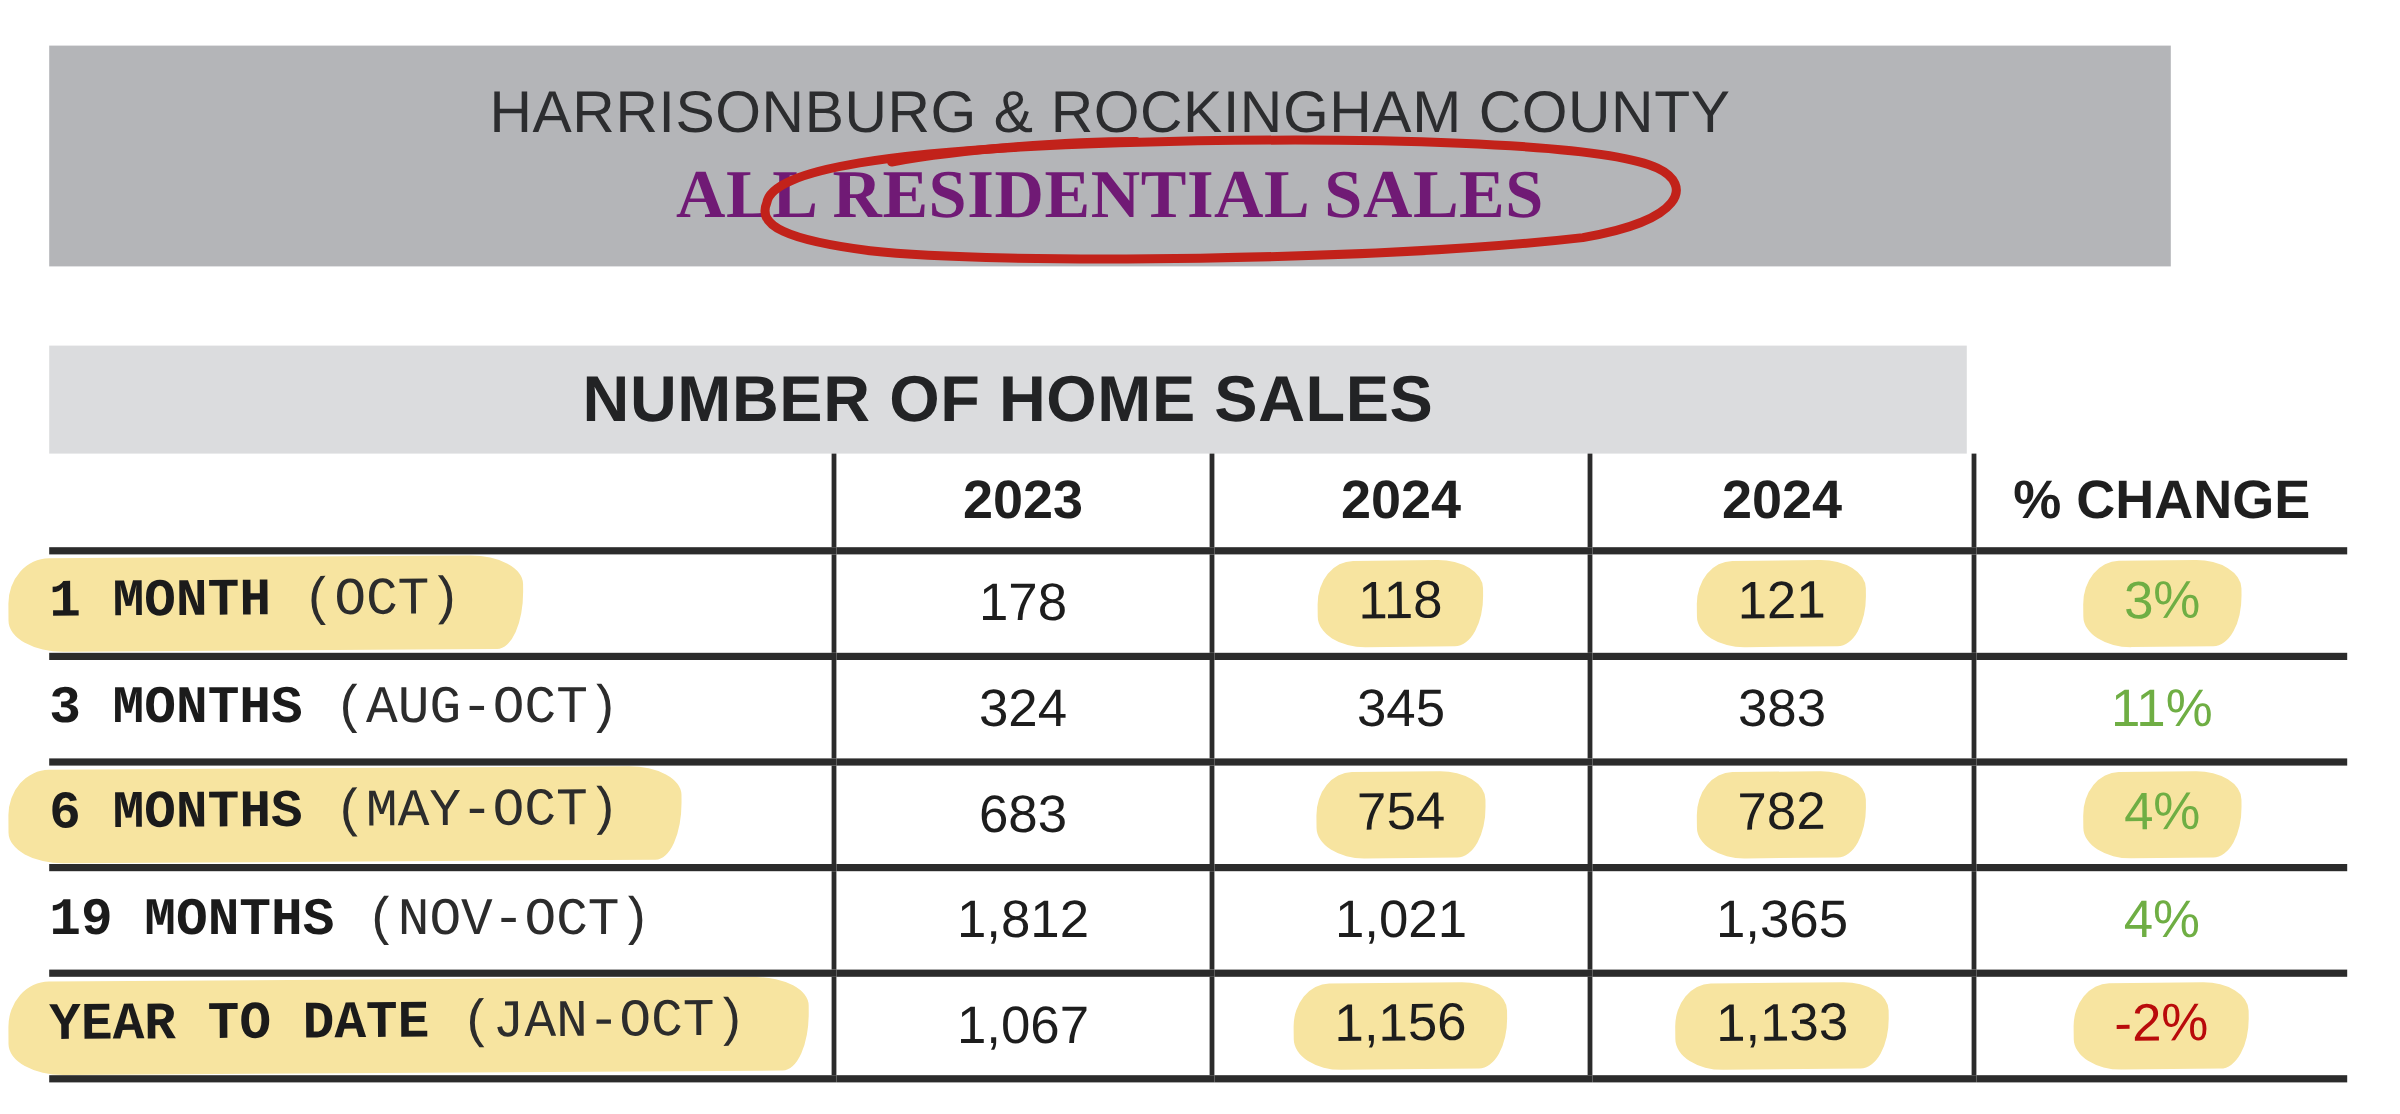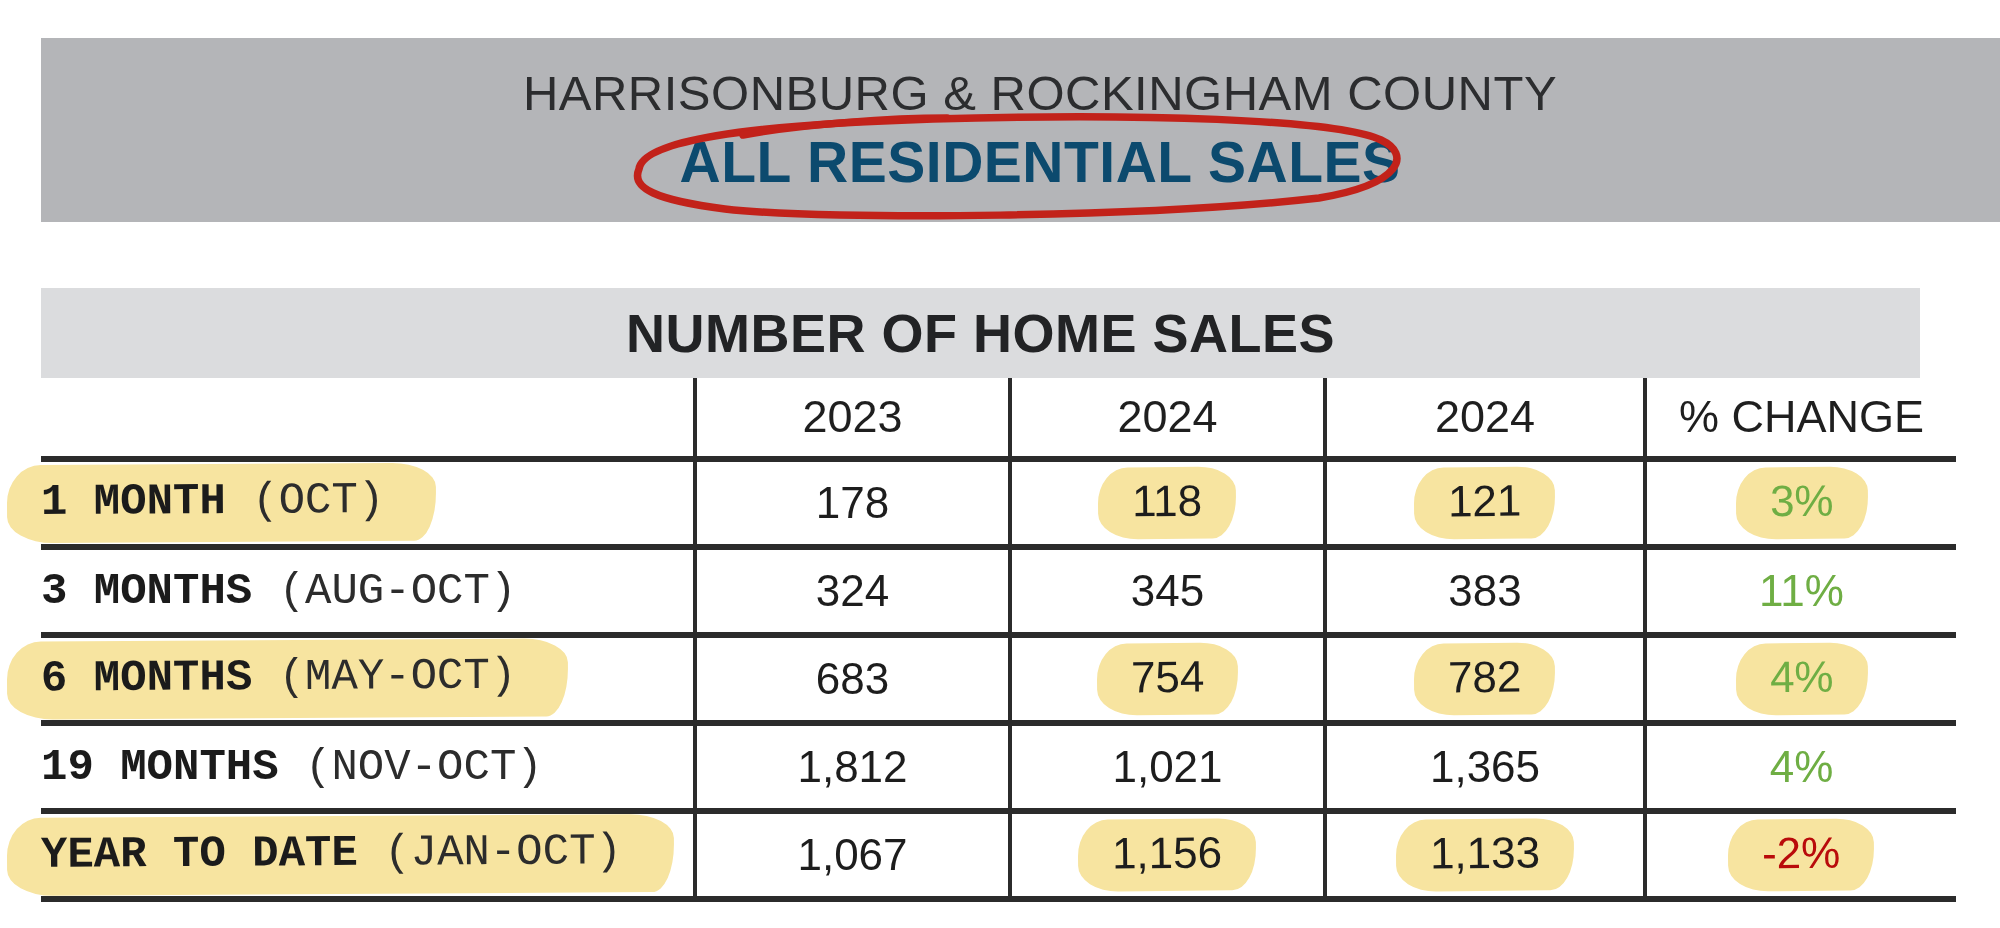--- a/index.html
+++ b/index.html
@@ -1,44 +1,43 @@
 <!DOCTYPE html>
 <html style="--banner_bg: #b4b5b8; --band_bg: #dbdcde; --line: #2b2b2b; --highlight: #f7e4a0; --positive: #6fae44; --negative: #b90b0b; --annotation_red: #c2221a;"><head>
 <meta charset="utf-8">
 <style>
   html, body { margin:0; padding:0; background:#ffffff; }
   body { width:2000px; height:928px; font-family:"Liberation Sans", sans-serif; }
   .page { position:relative; width:2000px; height:928px; background:#fff; overflow:hidden; }
 
   
   .banner {
-    position:absolute; left:41px; top:38px; width:1922px; height:184px;
+    position:absolute; left:41px; top:38px; width:1768px; height:184px;
     background:var(--banner_bg,#b4b5b8);
     display:flex; flex-direction:column; align-items:center; justify-content:center;
     gap:8px;
-    padding-left:38px;
   }
   .banner-line1 { font-size:49px; color:#2c2d2f; letter-spacing:0.5px; }
-  .banner-line2 { font-size:57px; font-weight:bold; color:#0c4a6e; letter-spacing:0.5px; }
+  .banner-line2 { font-size:57px; font-weight:bold; color:#701a75; letter-spacing:0.5px;font-family:Liberation Serif, serif; }
   .circle-svg { position:absolute; left:0; top:0; width:1922px; height:184px; pointer-events:none; }
   .circle-svg path { fill:none; stroke:var(--annotation_red,#c2221a); stroke-width:7.5; stroke-linecap:round; stroke-linejoin:round; }
 
   
   .title-band {
-    position:absolute; left:41px; top:288px; width:1879px; height:90px;
+    position:absolute; left:41px; top:288px; width:1598px; height:90px;
     background:var(--band_bg,#dbdcde);
     display:flex; align-items:center; justify-content:center;
     font-size:54px; font-weight:bold; color:#222325; letter-spacing:0.5px;
   }
 
   
   table.sales { position:absolute; left:41px; top:378px; width:1915px; border-collapse:collapse; table-layout:fixed; }
   table.sales th, table.sales td { padding:0; border-bottom:6px solid var(--line,#2b2b2b); }
   table.sales th:nth-child(n+2), table.sales td:nth-child(n+2) { border-left:4px solid var(--line,#2b2b2b); }
-  thead th { height:78px; font-size:45px; font-weight:normal; color:#1f1f1f; text-align:center; vertical-align:middle; }
+  thead th { height:78px; font-size:45px; font-weight:bold; color:#1f1f1f; text-align:center; vertical-align:middle; }
   tbody td { height:82px; font-size:44px; color:#1d1d1d; text-align:center; vertical-align:middle; }
   td.c-label { text-align:left; padding-left:8px; white-space:nowrap;font-family:Liberation Mono, monospace; }
   .lbl { display:inline-block; }
   .lbl b { font-weight:bold; color:#1b1b1b; }
   .lbl .rng { font-weight:normal; color:#2c2c2c; }
   .val { display:inline-block; line-height:1; }
 
   
   .hl { background:var(--highlight,#f7e4a0); }
   .lbl.hl {

